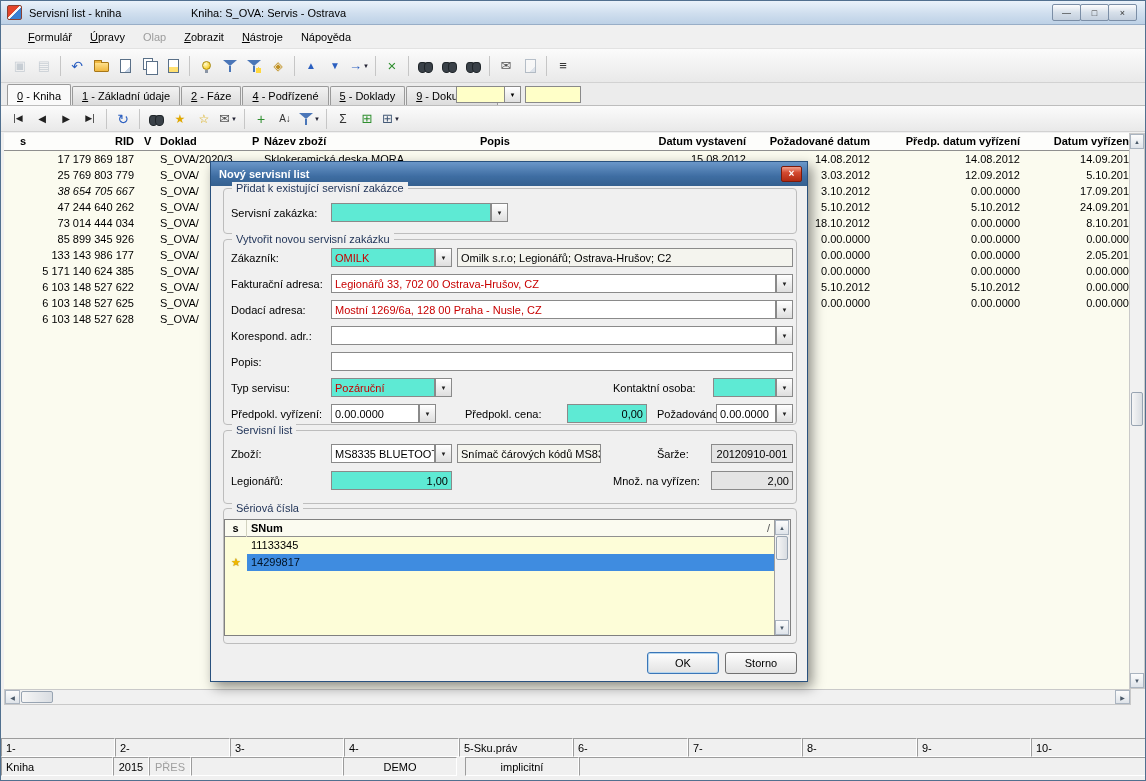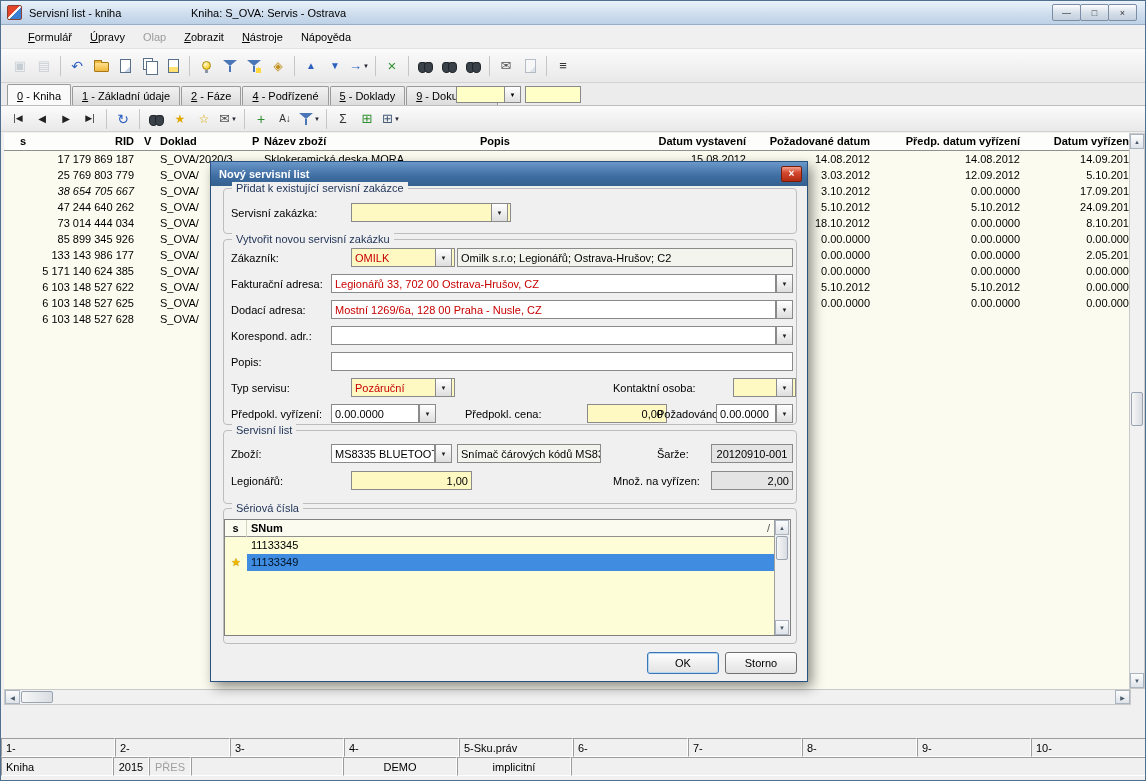--- a/index.html
+++ b/index.html
@@ -104,21 +104,21 @@
     background:linear-gradient(#6b97c9,#3e6da2 60%,#35608f);color:#fff;font-weight:bold;
     display:flex;align-items:center;padding-left:8px;}
   .dlg-close{position:absolute;right:5px;top:4px;width:21px;height:16px;border:1px solid #7c1a0a;border-radius:2px;
     background:linear-gradient(#f2a08c,#d44a30 40%,#b02a12);color:#fff;font-weight:bold;font-size:10px;
     display:flex;align-items:center;justify-content:center;line-height:1;}
   .grp{position:absolute;border:1px solid #bdbdbd;border-radius:4px;}
   .grp-legend{position:absolute;top:-7px;left:8px;background:#f0f0f0;padding:0 4px;color:#23365a;}
   .dlg-label{position:absolute;white-space:nowrap;}
   .fld{position:absolute;height:19px;border:1px solid #8a8a8a;background:#fff;
     padding:3px 3px 0;white-space:nowrap;overflow:hidden;}
-  .fld.yellow{background:#fef9c3;margin-left:20px;}
+  .fld.yellow{background:#5eead4;}
   .fld.gray{background:#e4e4e4;}
   .fld.info{background:#f4f4ee;}
   .fld.red{color:#c80000;}
   .fld.right{text-align:right;}
   .fld.center{text-align:center;}
   .ddbtn{position:absolute;width:17px;height:19px;border:1px solid #8a8a8a;
     background:linear-gradient(#fff,#dedede);display:flex;align-items:center;justify-content:center;font-size:6px;color:#222;}
 
   
   .slist{position:absolute;left:13px;top:357px;width:567px;height:117px;border:1px solid #808080;background:#fdfdd8;}
@@ -415,21 +415,21 @@
       <span class="scell" style="width: 115px;">8-</span>
       <span class="scell" style="width: 114px;">9-</span>
       <span class="scell" style="width: 116px;">10-</span>
     </div>
   <div class="status" id="status2" style="top:756px">
       <span class="scell" style="width: 112px;">Kniha</span>
       <span class="scell center" style="width: 36px;">2015</span>
       <span class="scell center muted" style="width: 42px;">PŘES</span>
       <span class="scell center" style="width: 152px;"></span>
       <span class="scell center" style="width: 114px;">DEMO</span>
-      <span class="scell center" style="width: 114px;">implicitní</span>
+      <span class="scell center" style="width: 114px; margin-left: 8px;">implicitní</span>
       <span class="scell center" style="width: 576px;"></span>
     </div>
 
   <div class="dialog">
     <div class="dlg-titlebar">
       <span>Nový servisní list</span>
       <span class="dlg-close">×</span>
     </div>
 
     <div class="grp" style="left:12px;top:26px;width:574px;height:46px">
@@ -502,21 +502,21 @@
         <span class="c-snum">SNum</span>
         <span class="c-sort">/</span>
       </div>
       <div id="serialrows">
           <div class="srow" style="top: 17px;">
             <span class="icell"></span>
             <span class="tcell">11133345</span>
           </div>
           <div class="srow selected" style="top: 34px;">
             <span class="icell">★</span>
-            <span class="tcell">11133349</span>
+            <span class="tcell">14299817</span>
           </div>
         </div>
       <div class="scroll v">
         <div class="sbtn" style="top:0">▲</div>
         <div class="sthumb" style="top:16px;height:24px"></div>
         <div class="sbtn" style="bottom:0">▼</div>
       </div>
     </div>
 
     <div class="btn default" style="left:436px;top:490px">OK</div>

